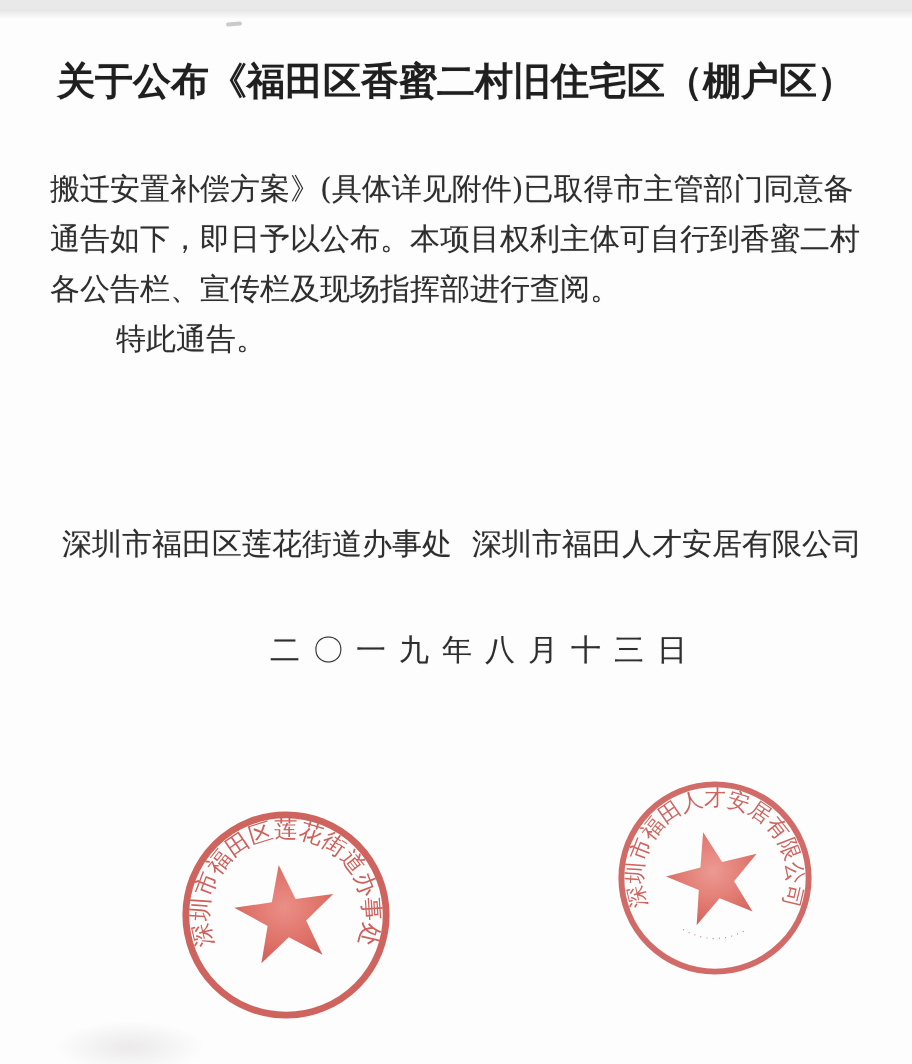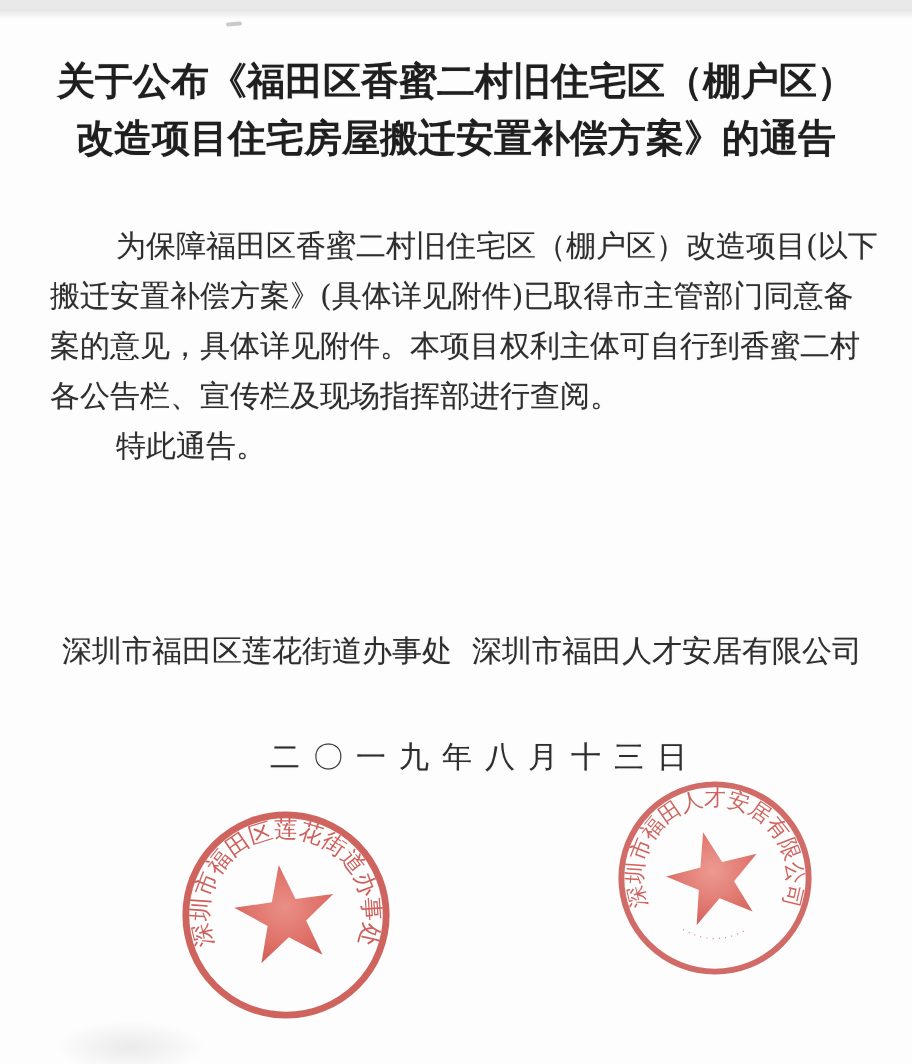--- a/index.html
+++ b/index.html
@@ -48,28 +48,26 @@
 </head>
 <body>
 
 <div class="page">
   <div class="scan-top"></div>
   <div class="scan-mark"></div>
   <div class="scan-blot"></div>
 
   <div class="title">
     <div>关于公布《福田区香蜜二村旧住宅区（棚户区）</div>
-    <div>改造项目住宅房屋搬迁安置补偿方案》的通告</div>
   </div>
 
   <div class="body-block">
-    <div class="line ind">为保障福田区香蜜二村旧住宅区（棚户区）改造项目(以下</div>
 
     <div class="line">搬迁安置补偿方案》(具体详见附件)已取得市主管部门同意备</div>
-    <div class="line">案的意见，具体详见附件。本项目权利主体可自行到香蜜二村</div>
+    <div class="line">通告如下，即日予以公布。本项目权利主体可自行到香蜜二村</div>
     <div class="line">各公告栏、宣传栏及现场指挥部进行查阅。</div>
 
     <div class="line ind">特此通告。</div>
 
     <div class="gap"></div>
 
   </div>
 
   <div class="signature-row">
     <span>深圳市福田区莲花街道办事处</span>

